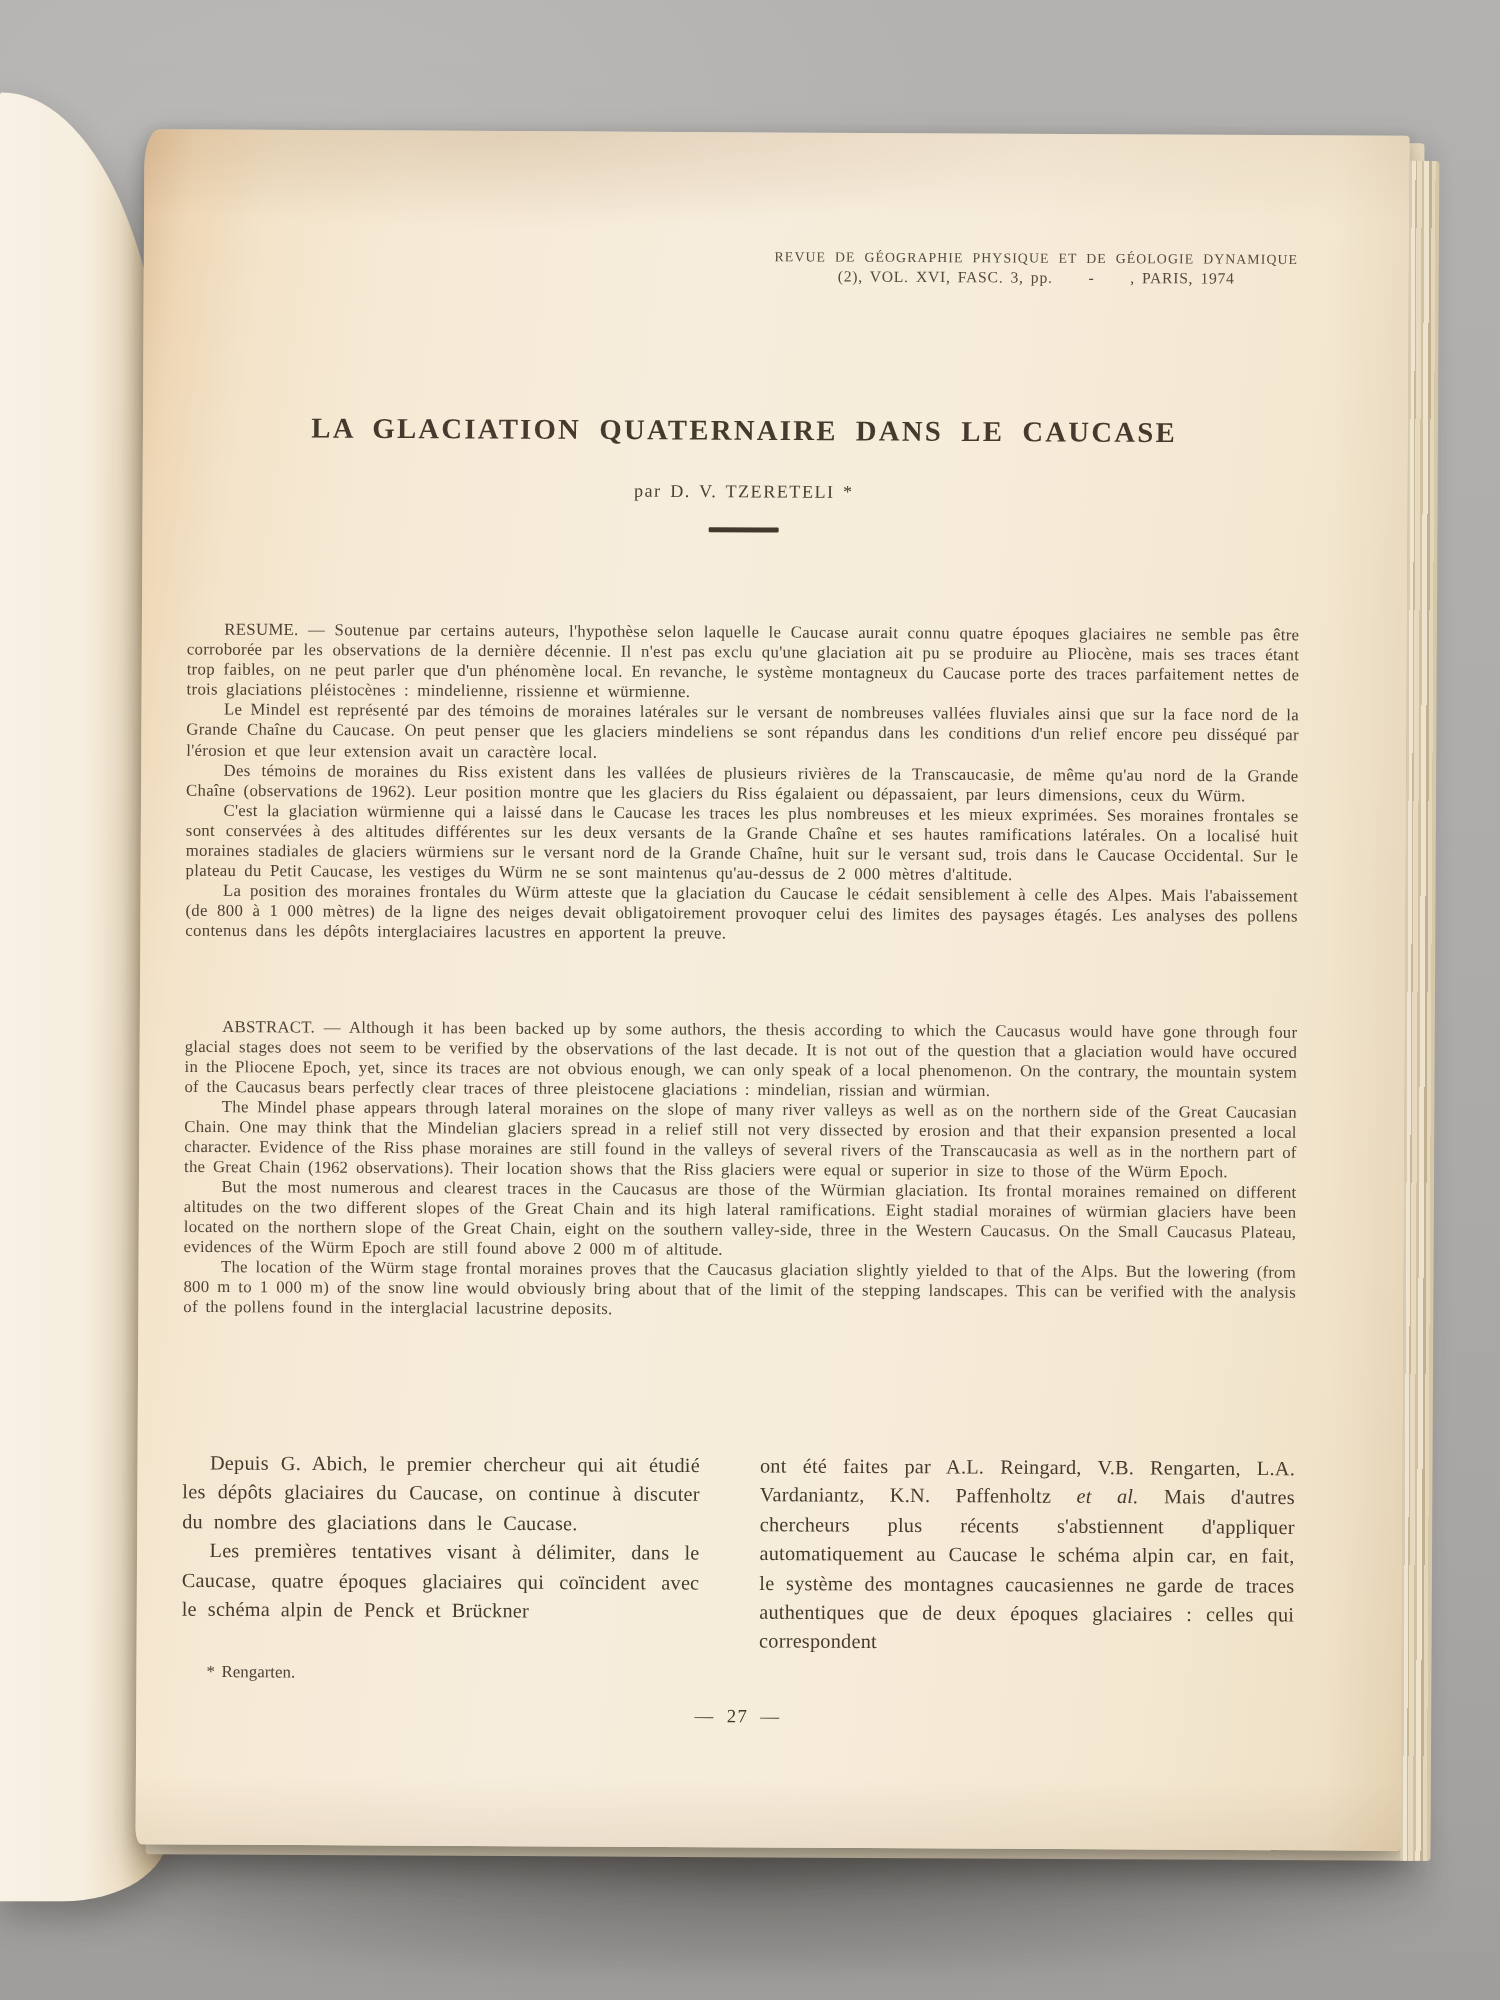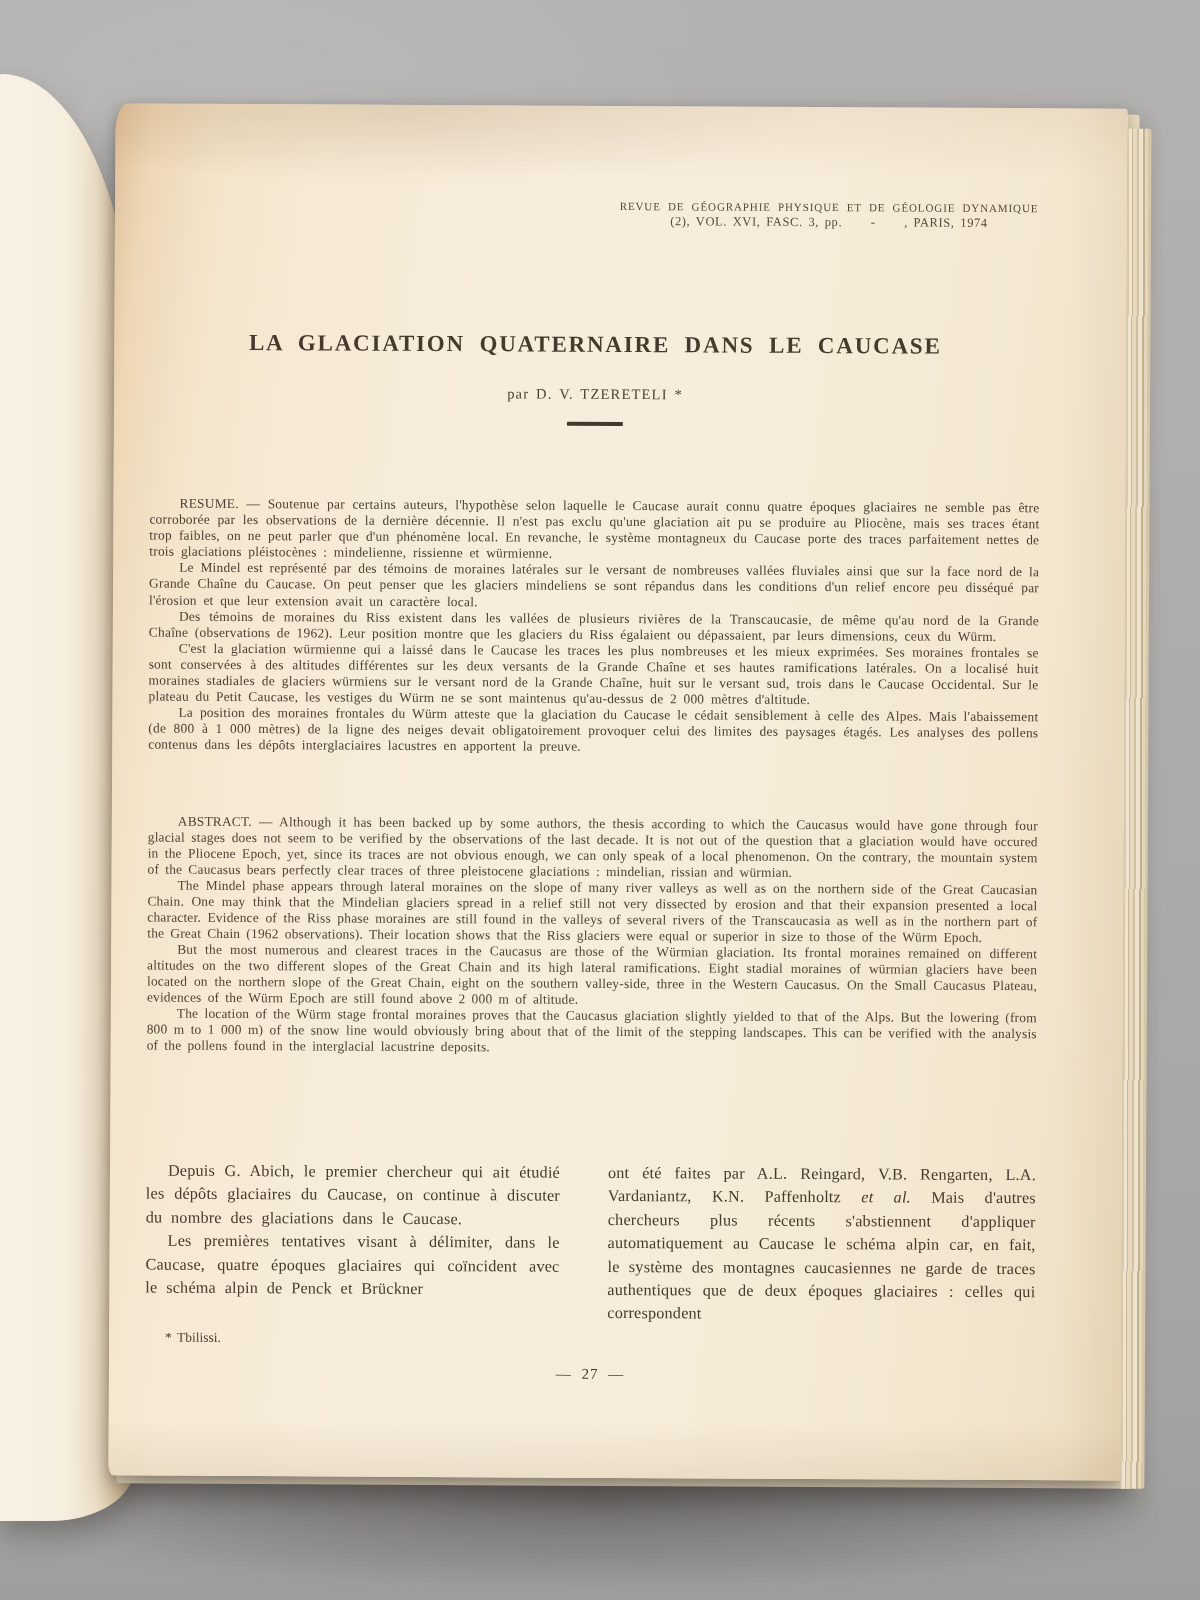--- a/index.html
+++ b/index.html
@@ -124,17 +124,17 @@
     <div class="columns">
       <div class="col col-left">
         <p>Depuis G. Abich, le premier chercheur qui ait étudié les dépôts glaciaires du Caucase, on continue à discuter du nombre des glaciations dans le Caucase.</p>
         <p>Les premières tentatives visant à délimiter, dans le Caucase, quatre époques glaciaires qui coïncident avec le schéma alpin de Penck et Brückner</p>
       </div>
       <div class="col col-right">
         <p class="continued"><span>ont été faites par A.L. Reingard, V.B. Rengarten, L.A. Vardaniantz, K.N. Paffenholtz </span><i>et al.</i><span> Mais d'autres chercheurs plus récents s'abstiennent d'appliquer automatiquement au Caucase le schéma alpin car, en fait, le système des montagnes caucasiennes ne garde de traces authentiques que de deux époques glaciaires : celles qui correspondent</span></p>
       </div>
     </div>
 
-    <div class="footnote">* Tbilissi.</div>
+    <div class="footnote">* Rengarten.</div>
     <div class="page-number">— 27 —</div>
 
   </div>
 </div>
 
 </body></html>

